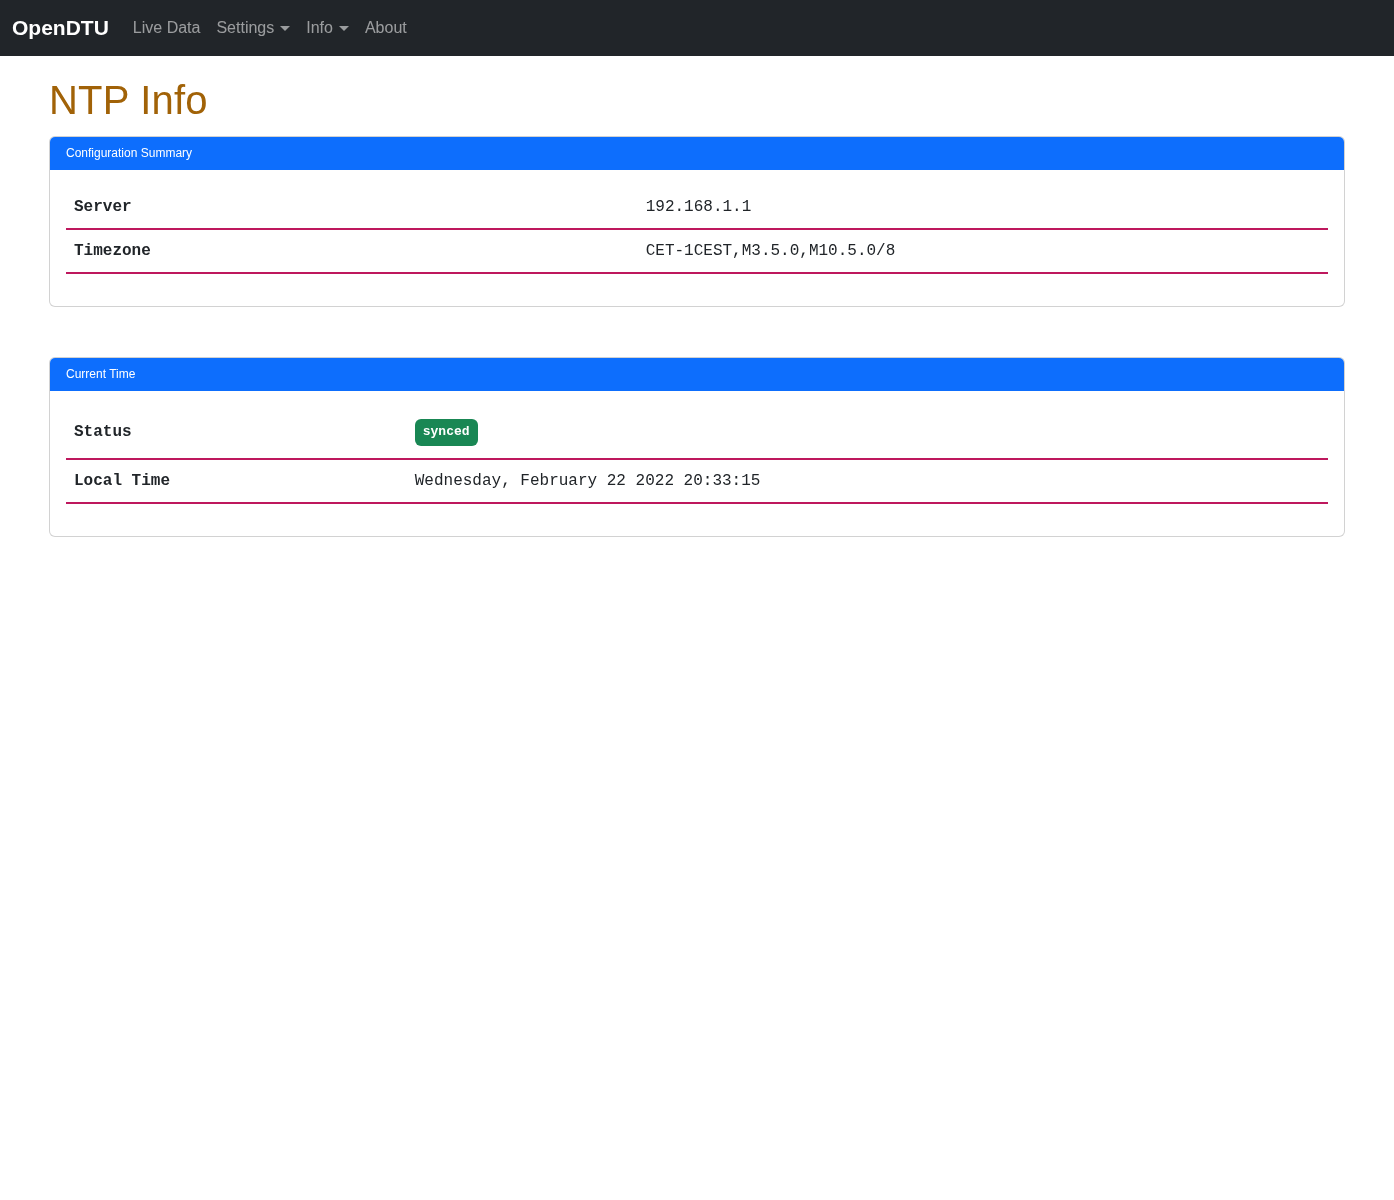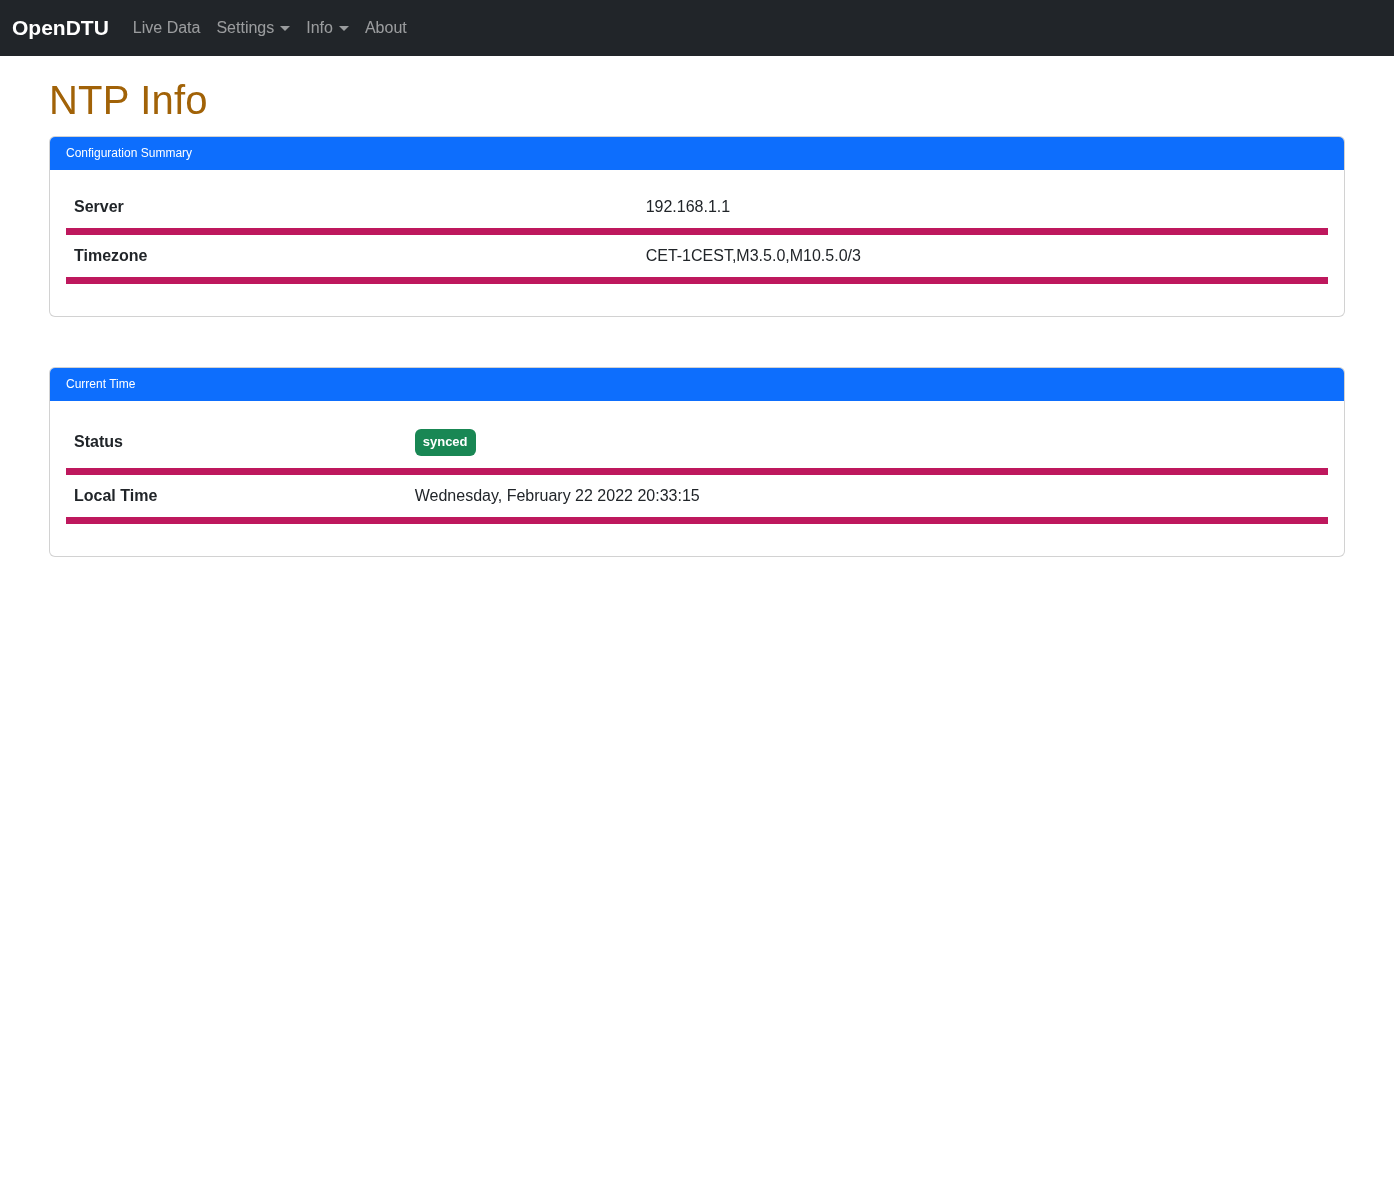--- a/index.html
+++ b/index.html
@@ -80,23 +80,24 @@
   }
   table.kv {
     width: 100%;
     border-collapse: collapse;
     margin-bottom: 16px;
   }
   table.kv th, table.kv td {
     text-align: left;
     font-size: 16px;
     padding: 12px 8px;
-    border-bottom: 7px solid #be185d;
+    border-bottom: 2px solid #be185d;
     vertical-align: middle;
     font-weight: 400;
+    font-family: Liberation Mono, monospace;
   }
   table.kv th {
     font-weight: 700;
   }
   table.t1 th { width: 45.3%; }
   table.t2 th { width: 27%; }
   td.no-border { border-bottom: none; }
 
   .badge {
     display: inline-block;
@@ -129,21 +130,21 @@
     <div class="card-header">Configuration Summary</div>
     <div class="card-body">
       <table class="kv t1">
         <tbody>
           <tr>
             <th>Server</th>
             <td>192.168.1.1</td>
           </tr>
           <tr>
             <th>Timezone</th>
-            <td>CET-1CEST,M3.5.0,M10.5.0/3</td>
+            <td>CET-1CEST,M3.5.0,M10.5.0/8</td>
           </tr>
         </tbody>
       </table>
     </div>
   </section>
 
   <section class="card">
     <div class="card-header">Current Time</div>
     <div class="card-body">
       <table class="kv t2">

